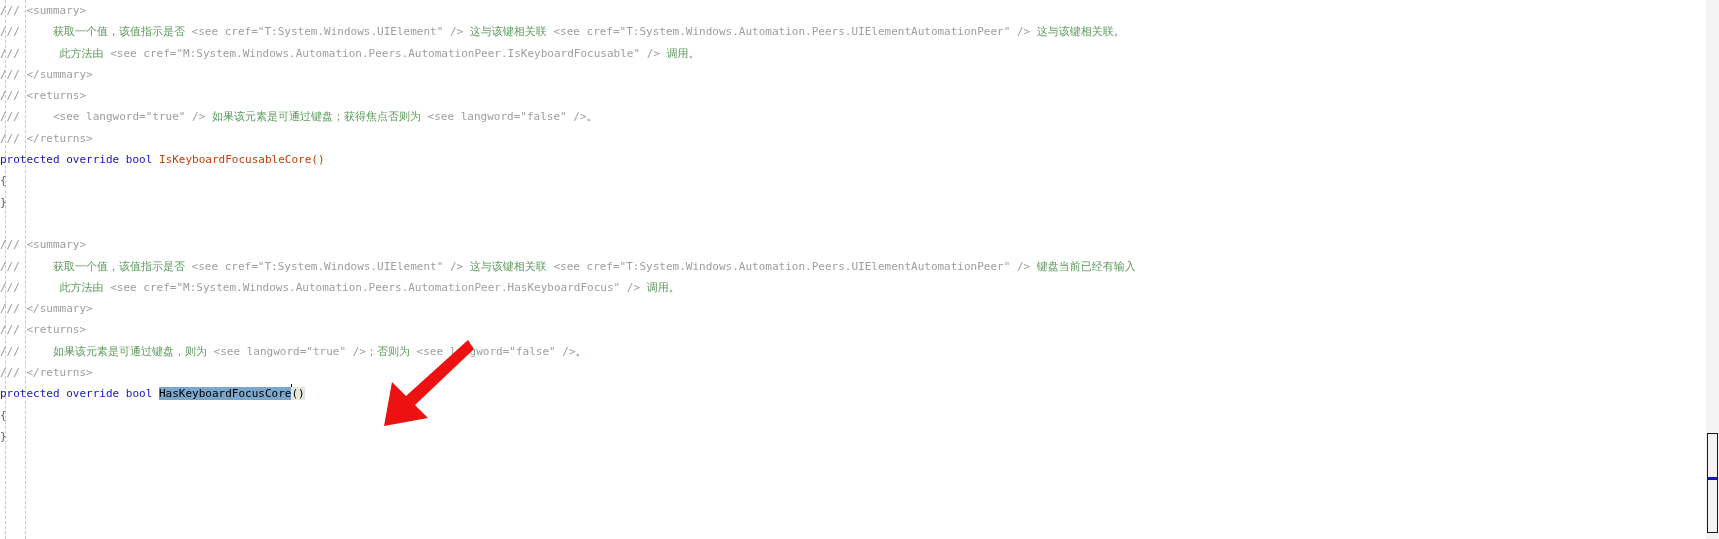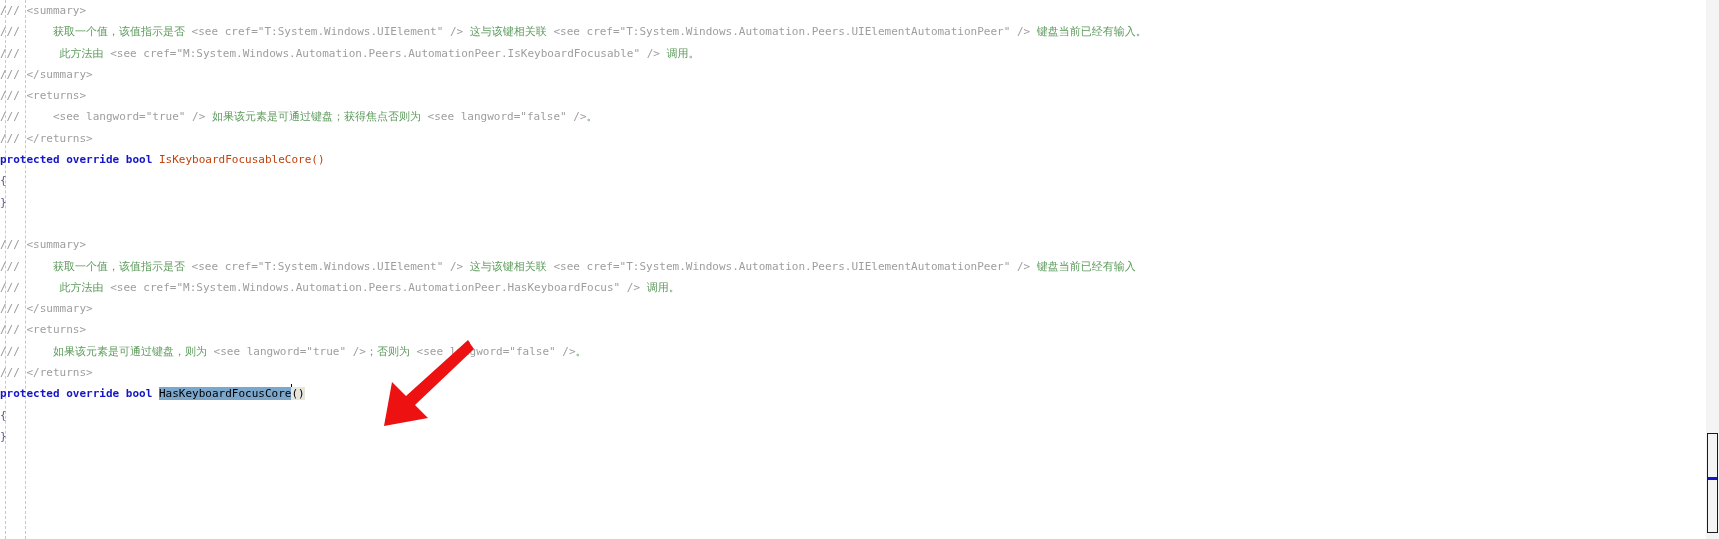--- a/index.html
+++ b/index.html
@@ -52,21 +52,21 @@
     border-left: 1px dashed #c8c8c8;
     pointer-events: none;
   }
   #guide-0 { left: 5px; }
   #guide-1 { left: 25px; }
 
   
   .c-comment   { color: #9a9a9a; }      
   .c-doctag    { color: #9e9e9e; }
   .c-doctext   { color: #5c9a5c; }      
-  .c-kw        { color: #1414c8; font-weight: bold; }      
+  .c-kw        { color: #1414c8; }      
   .c-plain     { color: #c2410c; }      
   .c-brace     { color: #5a5a8c; }
 
   .sel {
     background: #7ba7cc;
     color: #000000;
   }
   .refhl {
     background: #e6e6dc;
   }
@@ -121,21 +121,21 @@
 </head>
 <body>
 
 <div id="editor">
 
   <div class="guide" id="guide-0"></div>
   <div class="guide" id="guide-1"></div>
 
   <div id="code">
       <div class="line" id="line-1"><span class="c-comment">/// </span><span class="c-doctag">&lt;summary&gt;</span></div>
-      <div class="line" id="line-2"><span class="c-comment">///     </span><span class="c-doctext">获取一个值，该值指示是否 </span><span class="c-doctag">&lt;see cref="T:System.Windows.UIElement" /&gt;</span><span class="c-doctext"> 这与该键相关联 </span><span class="c-doctag">&lt;see cref="T:System.Windows.Automation.Peers.UIElementAutomationPeer" /&gt;</span><span class="c-doctext"> 键盘当前已经有输入。</span></div>
+      <div class="line" id="line-2"><span class="c-comment">///     </span><span class="c-doctext">获取一个值，该值指示是否 </span><span class="c-doctag">&lt;see cref="T:System.Windows.UIElement" /&gt;</span><span class="c-doctext"> 这与该键相关联 </span><span class="c-doctag">&lt;see cref="T:System.Windows.Automation.Peers.UIElementAutomationPeer" /&gt;</span><span class="c-doctext"> 这与该键相关联。</span></div>
       <div class="line" id="line-3"><span class="c-comment">///      </span><span class="c-doctext">此方法由 </span><span class="c-doctag">&lt;see cref="M:System.Windows.Automation.Peers.AutomationPeer.IsKeyboardFocusable" /&gt;</span><span class="c-doctext"> 调用。</span></div>
       <div class="line" id="line-4"><span class="c-comment">/// </span><span class="c-doctag">&lt;/summary&gt;</span></div>
       <div class="line" id="line-5"><span class="c-comment">/// </span><span class="c-doctag">&lt;returns&gt;</span></div>
       <div class="line" id="line-6"><span class="c-comment">///     </span><span class="c-doctag">&lt;see langword="true" /&gt;</span><span class="c-doctext"> 如果该元素是可通过键盘；获得焦点否则为 </span><span class="c-doctag">&lt;see langword="false" /&gt;</span><span class="c-doctext">。</span></div>
       <div class="line" id="line-7"><span class="c-comment">/// </span><span class="c-doctag">&lt;/returns&gt;</span></div>
       <div class="line" id="line-8"><span class="c-kw">protected override bool </span><span class="c-plain">IsKeyboardFocusableCore()</span></div>
       <div class="line" id="line-9"><span class="c-brace">{</span></div>
       <div class="line" id="line-11"><span class="c-brace">}</span></div>
       <div class="line" id="line-12">&nbsp;</div>
       <div class="line" id="line-13"><span class="c-comment">/// </span><span class="c-doctag">&lt;summary&gt;</span></div>

